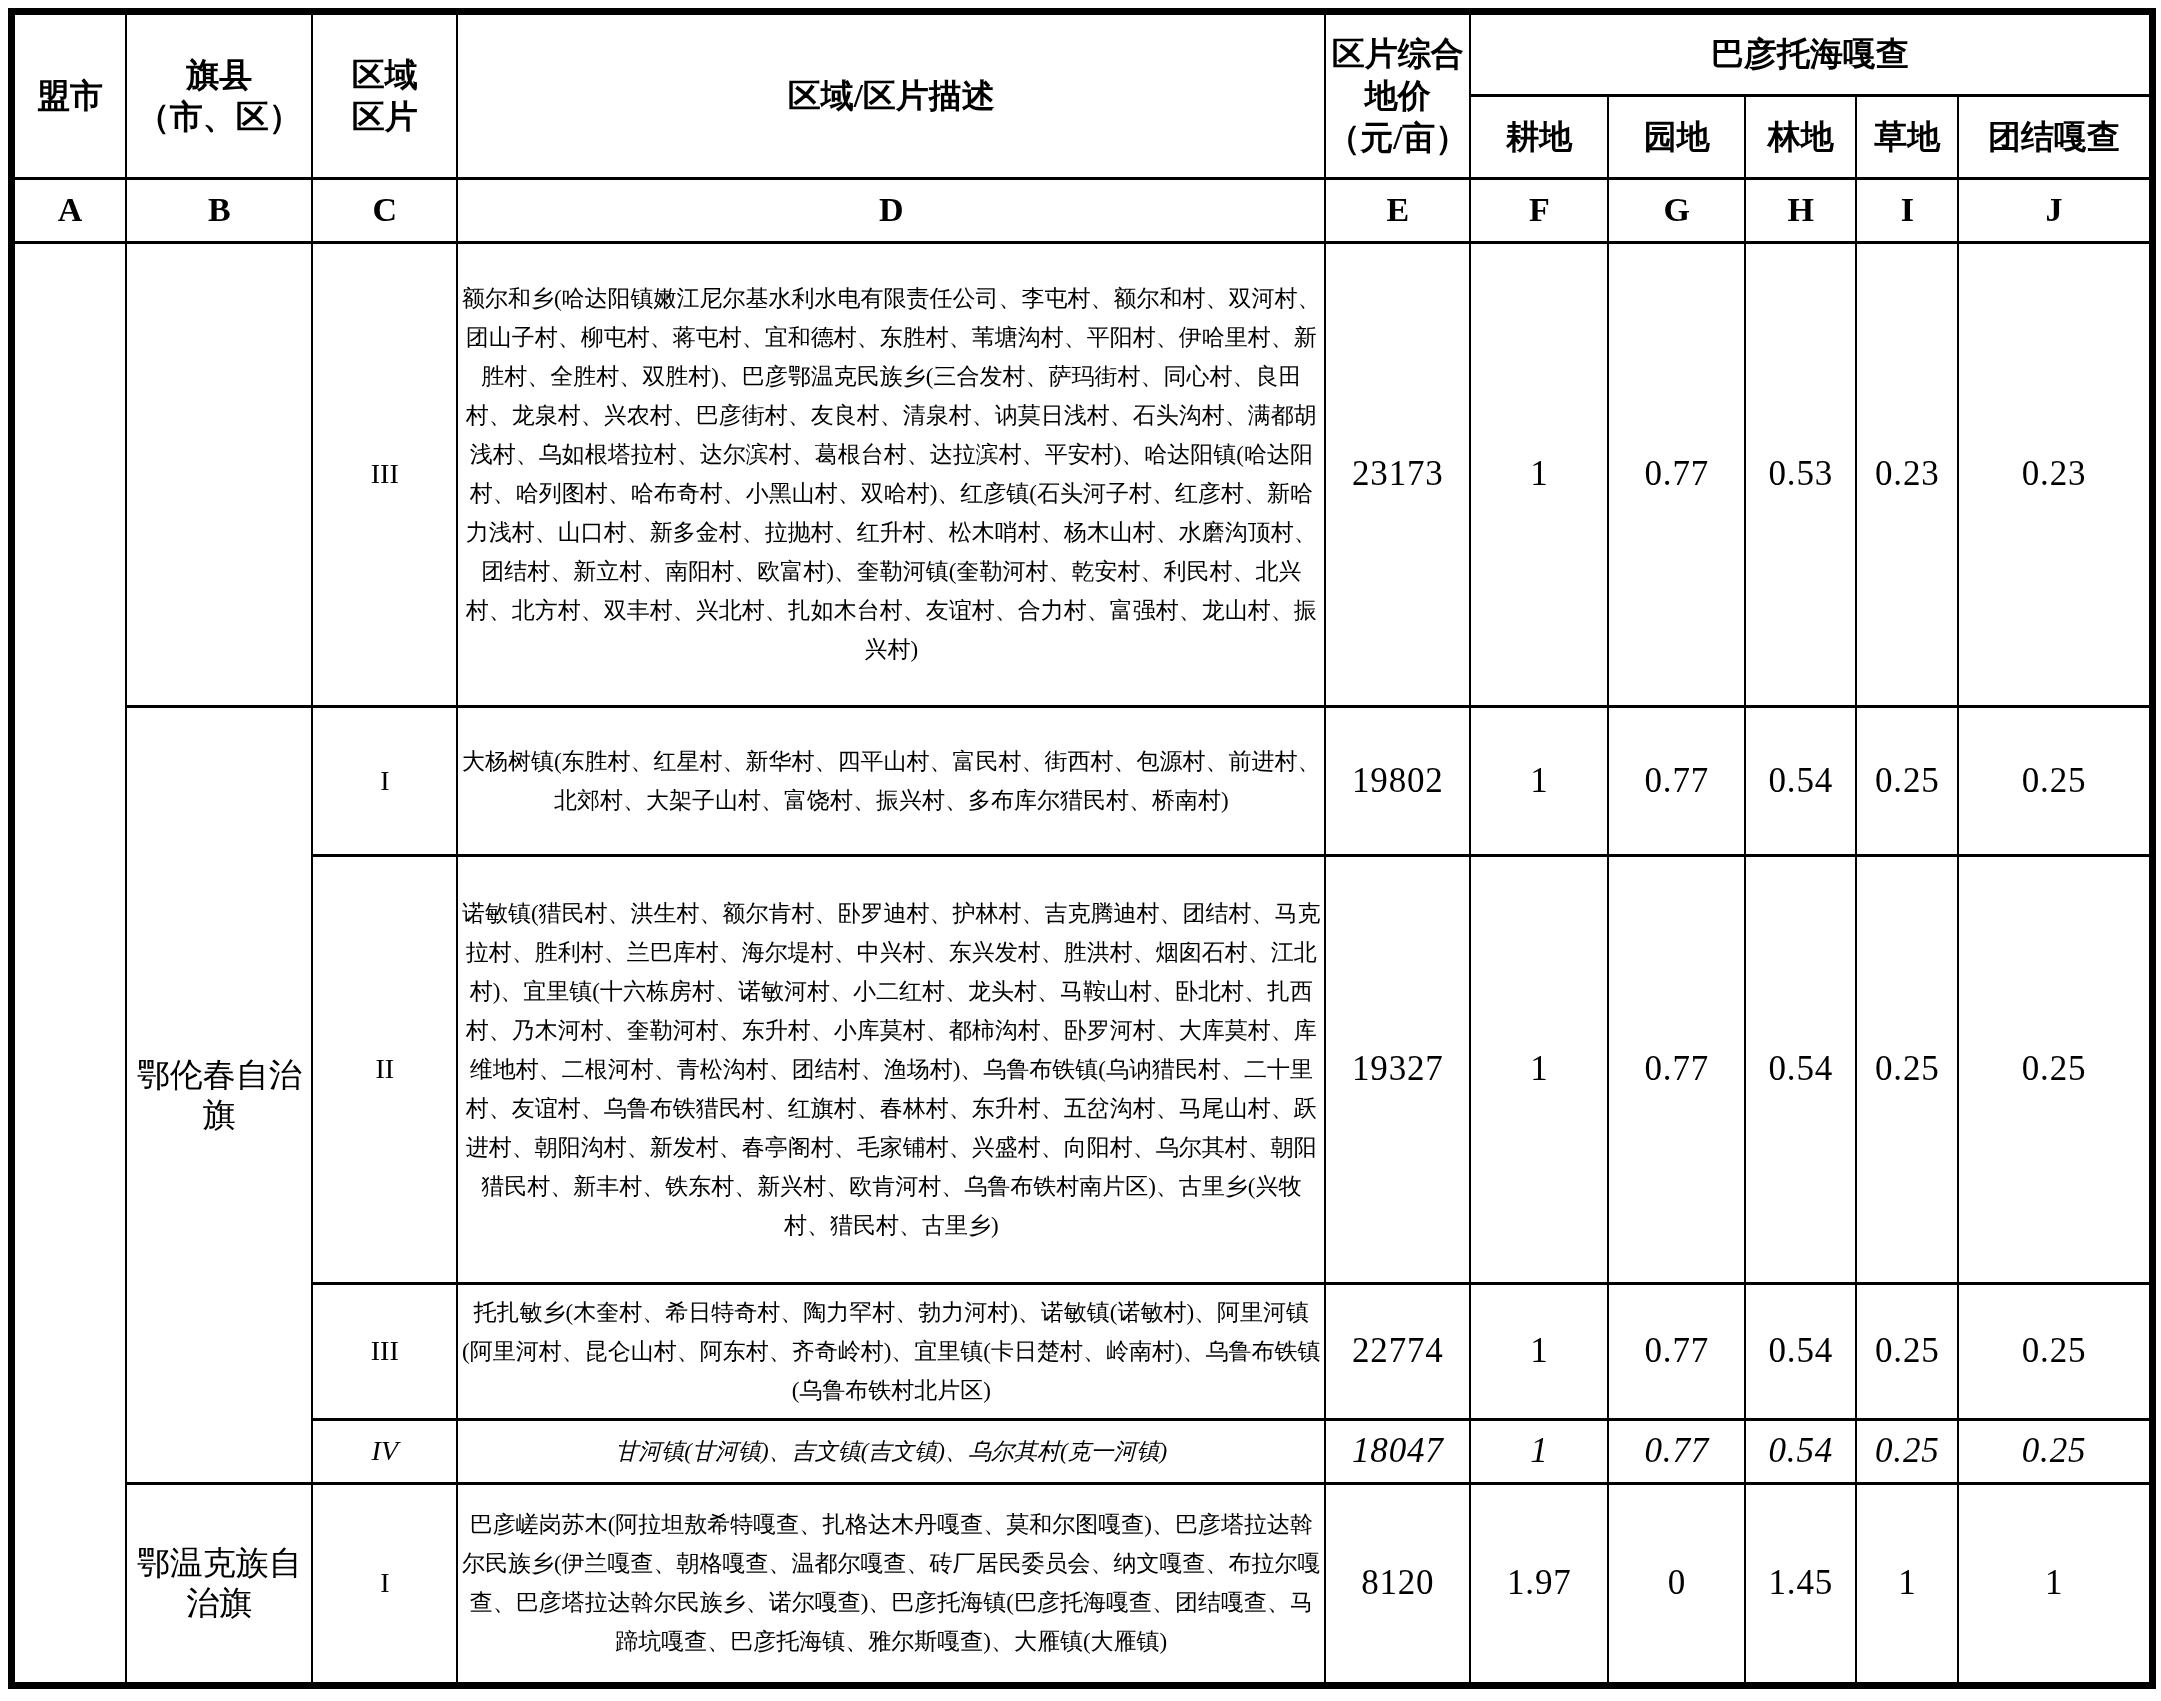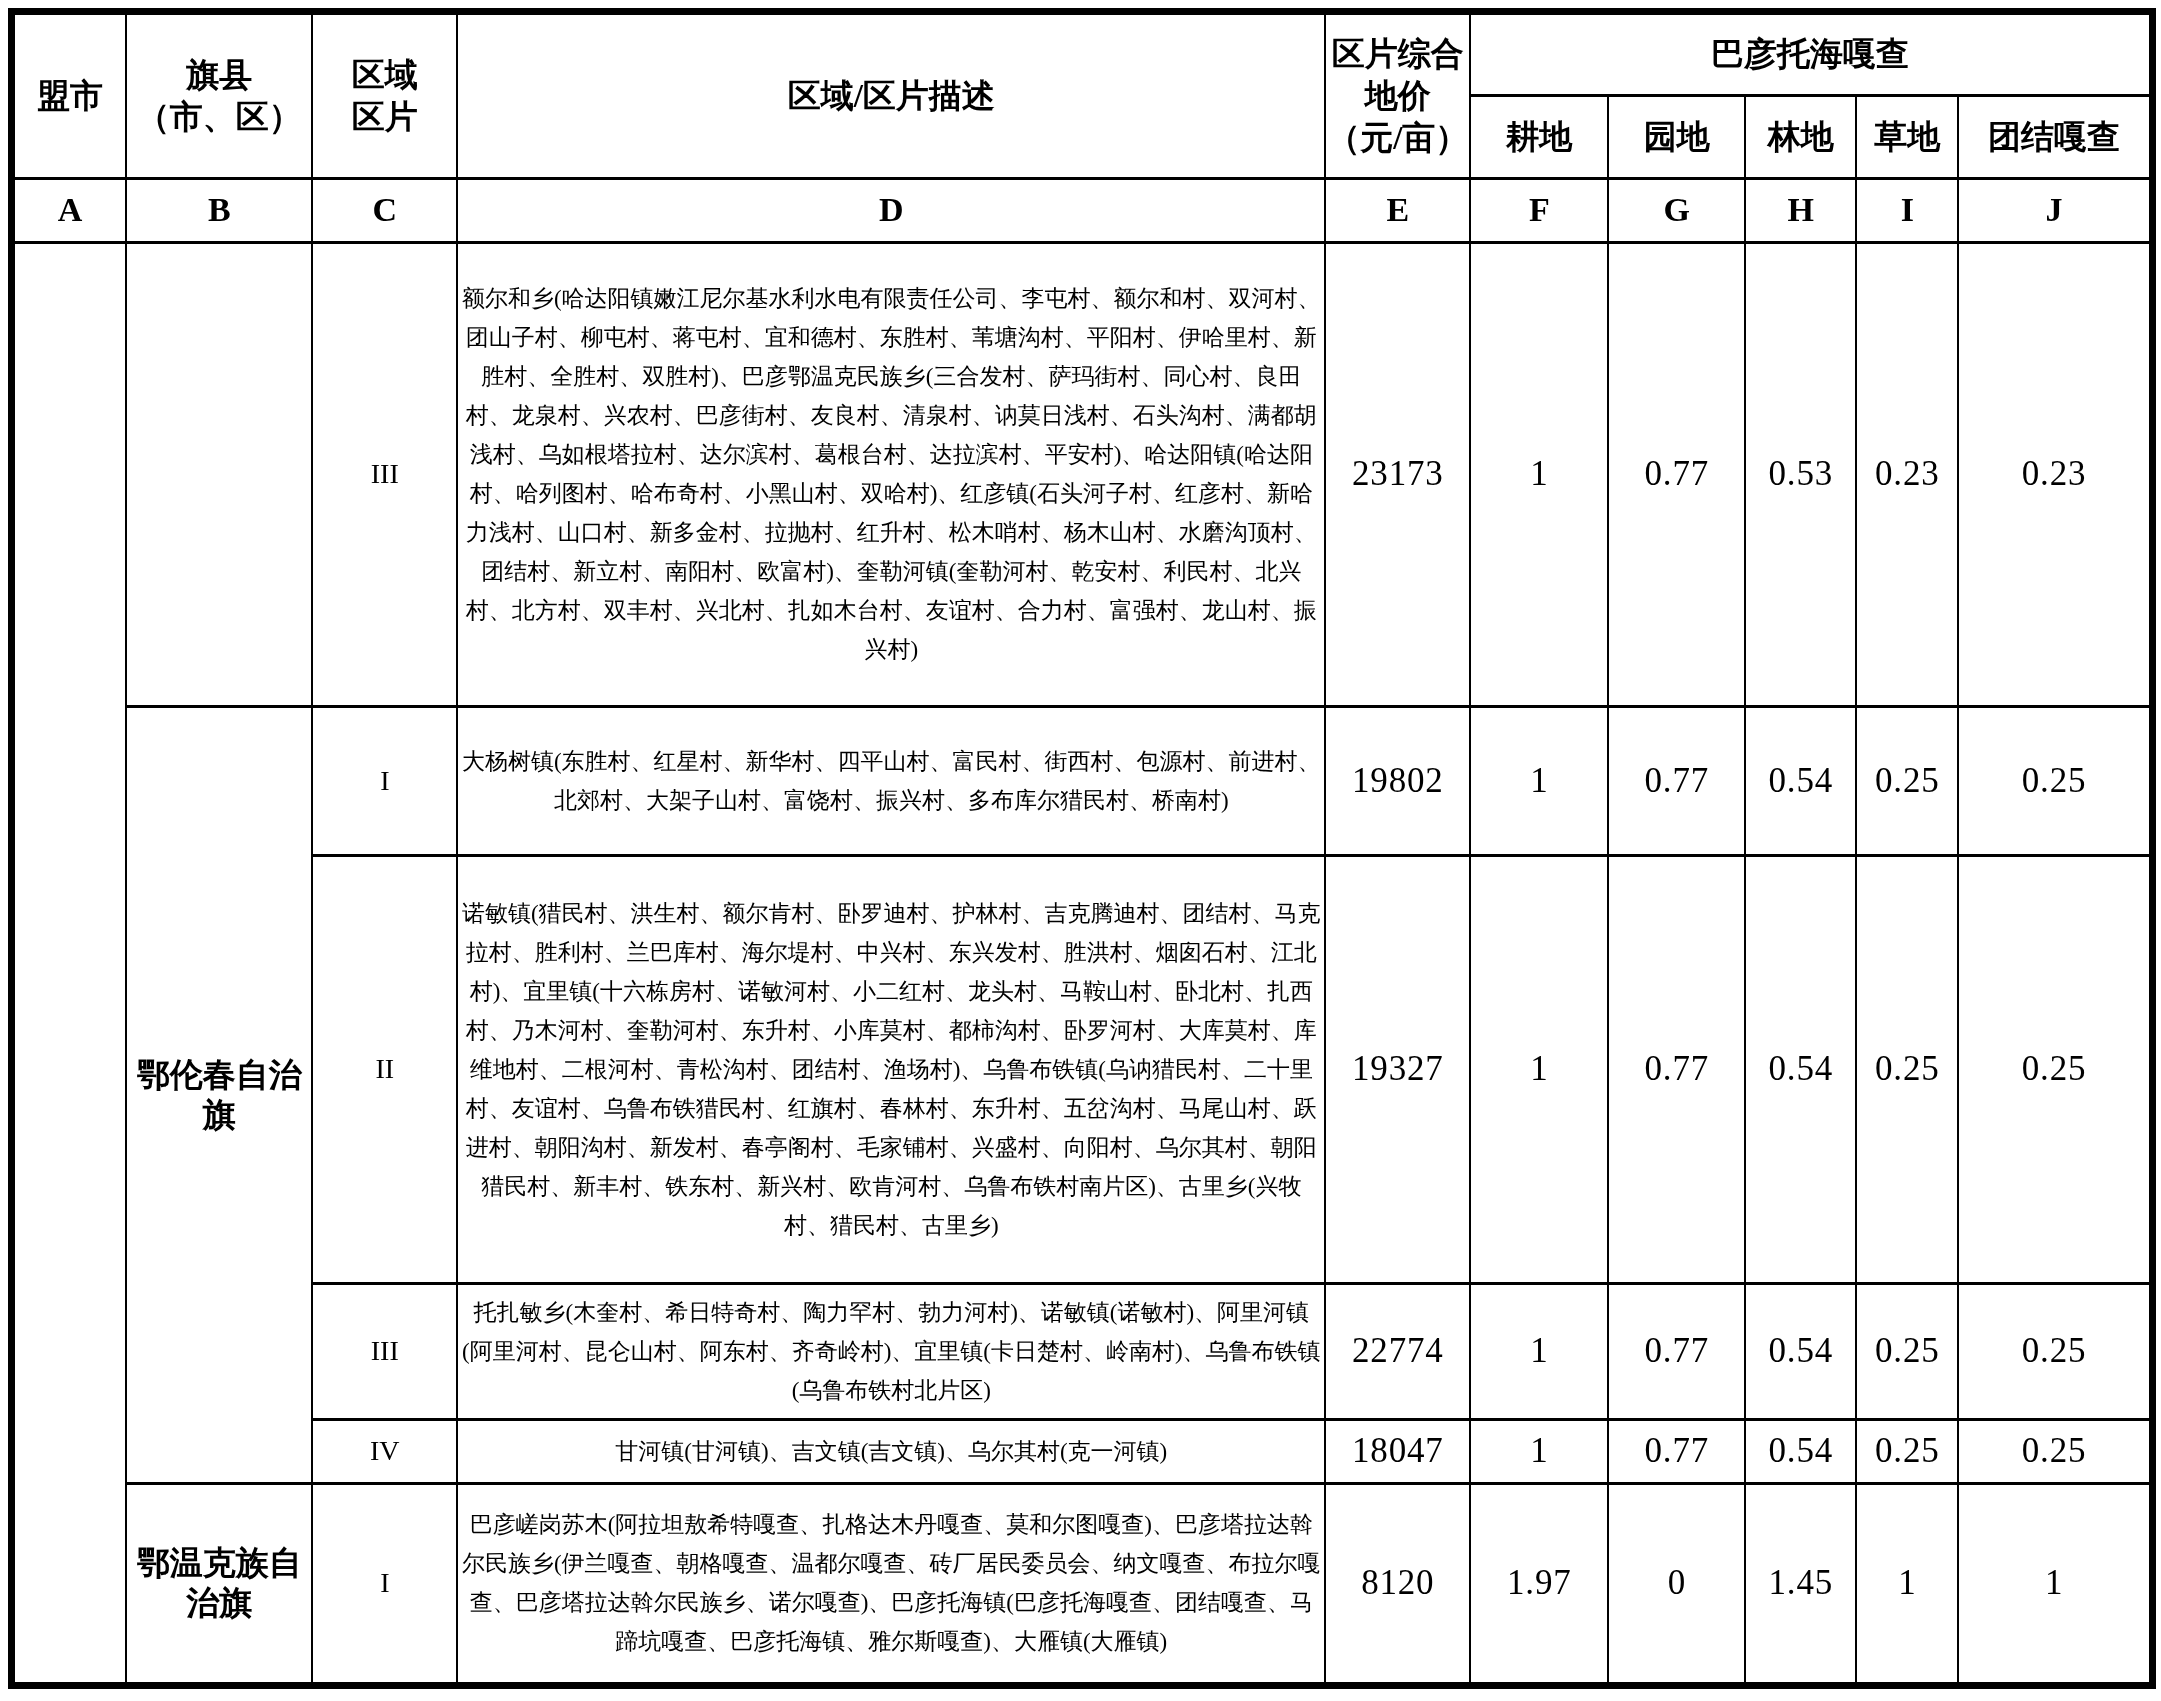--- a/index.html
+++ b/index.html
@@ -44,42 +44,42 @@
   tr.letters td{
     font-weight:bold;
     font-size:34px;
     font-family:"Liberation Serif","DejaVu Serif",serif;
   }
   
   tr.r0{height:464px;}
   tr.r1{height:149px;}
   tr.r2{height:428px;}
   tr.r3{height:136px;}
-  tr.r4{height:64px;}
+  tr.r4{height:64px;font-style:italic;}
   tr.r5{height:202px;}
   td.desc{
     text-align:justify;
     text-justify:inter-ideograph;
     word-break:break-all;
     font-size:23px;
     line-height:39px;
     padding:1.6px 4.7px 1.6px 3.9px;
     vertical-align:middle;
   }
   td.num{
     font-size:35px;
     letter-spacing:0.8px;
   }
   td.zone{
     font-size:28px;
     font-family:"Liberation Serif","DejaVu Serif",serif;
   }
   td.county{
     font-size:33px;
-    font-weight:bold;
+    font-weight:normal;
     line-height:40px;
     padding:0 3.1px;
   }
   td.empty{background:#fff;}
 </style>
 </head>
 <body>
 
 <div class="canvas">
   <table class="land">

